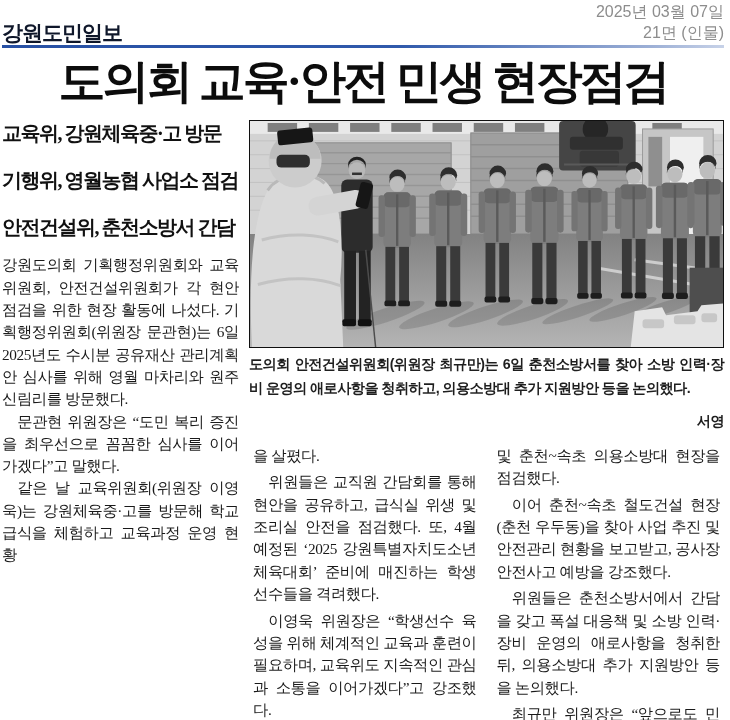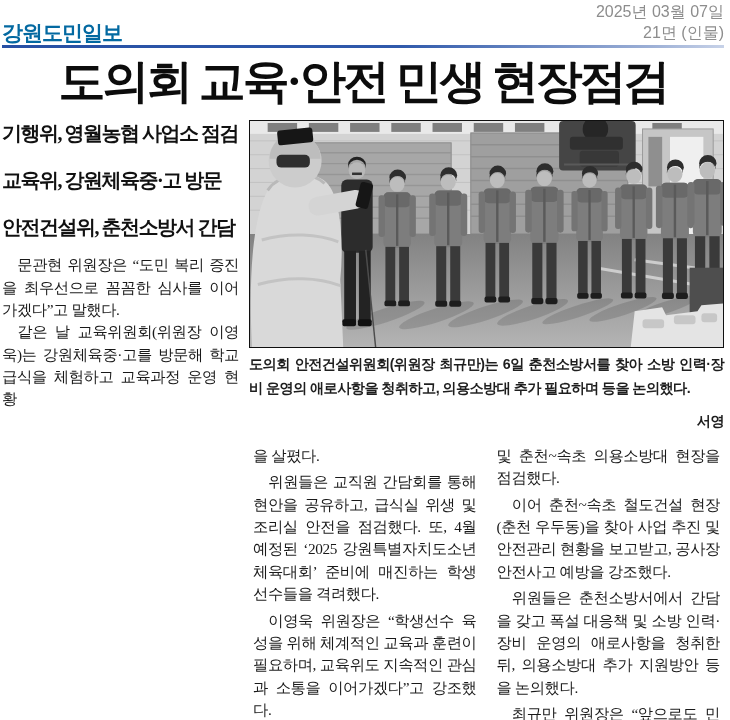--- a/index.html
+++ b/index.html
@@ -7,21 +7,21 @@
     width:730px;height:720px;overflow:hidden;
     font-family:"Liberation Serif","DejaVu Serif",serif;
     color:#161616;
   }
   .page{width:726px;height:720px;padding:0 2px;box-sizing:border-box;}
 
   
   .mast-row{display:flex;justify-content:space-between;align-items:flex-end;padding-top:2px;}
   .mast-name{
     font-family:"Liberation Sans","DejaVu Sans",sans-serif;
-    font-weight:bold;font-size:21px;letter-spacing:-1px;color:#0369a1;line-height:1.1;
+    font-weight:bold;font-size:21px;letter-spacing:-1px;color:#0f172a;line-height:1.1;
   }
   .date-block{
     font-family:"Liberation Sans","DejaVu Sans",sans-serif;
     font-size:16px;color:#8d8d8d;text-align:right;line-height:1.3;
   }
   .mast-rule{height:3px;margin-top:1px;background:linear-gradient(to right,#2750a4 0%,#2f59ab 55%,#9db0d6 90%,#c7d2e8 100%);}
 
   
   .headline{
     margin:8px 0 12px;text-align:center;
@@ -79,25 +79,26 @@
     </div>
   </div>
   <div class="mast-rule"></div>
 
   <h1 class="headline">도의회 교육·안전 민생 현장점검</h1>
 
   <div class="content">
 
     <div class="col-left">
       <div class="subheads">
+        <div class="subhead">교육위, 강원체육중·고 방문</div>
         <div class="subhead">기행위, 영월농협 사업소 점검</div>
-        <div class="subhead">교육위, 강원체육중·고 방문</div>
         <div class="subhead">안전건설위, 춘천소방서 간담</div>
       </div>
       <div class="body-text">
+        <p>강원도의회 기획행정위원회와 교육위원회, 안전건설위원회가 각 현안 점검을 위한 현장 활동에 나섰다. 기획행정위원회(위원장 문관현)는 6일 2025년도 수시분 공유재산 관리계획안 심사를 위해 영월 마차리와 원주 신림리를 방문했다.</p>
         <p class="indent">문관현 위원장은 “도민 복리 증진을 최우선으로 꼼꼼한 심사를 이어가겠다”고 말했다.</p>
         <p class="indent">같은 날 교육위원회(위원장 이영욱)는 강원체육중·고를 방문해 학교급식을 체험하고 교육과정 운영 현황</p>
       </div>
     </div>
 
     <div class="right-area">
 
       <div class="photo-frame">
 
         <svg viewBox="0 0 482 228" preserveAspectRatio="none">
@@ -234,21 +235,21 @@
 
           <rect x="448" y="148" width="34" height="46" fill="#4e4e4e"></rect>
           <path d="M388,228 L392,192 L420,188 L424,196 L456,192 L460,186 L482,184 L482,228 Z" fill="#e4e4e4"></path>
           <rect x="400" y="200" width="22" height="9" rx="3" fill="#c7c7c7"></rect>
           <rect x="432" y="196" width="22" height="9" rx="3" fill="#c7c7c7"></rect>
           <rect x="460" y="194" width="16" height="9" rx="3" fill="#c7c7c7"></rect>
         </svg>
       </div>
 
       <p class="caption">
-        <span>도의회 안전건설위원회(위원장 최규만)는 6일 춘천소방서를 찾아 소방 인력·장비 운영의 애로사항을 청취하고, 의용소방대 추가 필요하며 등을 논의했다.</span>
+        <span>도의회 안전건설위원회(위원장 최규만)는 6일 춘천소방서를 찾아 소방 인력·장비 운영의 애로사항을 청취하고, 의용소방대 추가 지원방안 등을 논의했다.</span>
         <span class="credit">서영</span>
       </p>
 
       <div class="two-cols">
         <div class="col">
           <p>을 살폈다.</p>
           <p class="indent">위원들은 교직원 간담회를 통해 현안을 공유하고, 급식실 위생 및 조리실 안전을 점검했다. 또, 4월 예정된 ‘2025 강원특별자치도소년체육대회’ 준비에 매진하는 학생 선수들을 격려했다.</p>
           <p class="indent">이영욱 위원장은 “학생선수 육성을 위해 체계적인 교육과 훈련이 필요하며, 교육위도 지속적인 관심과 소통을 이어가겠다”고 강조했다.</p>
           <p class="indent">안전건설위원회(위원장 최규만)는 민생현장 방문 일환으로 춘천소방서</p>
         </div>

